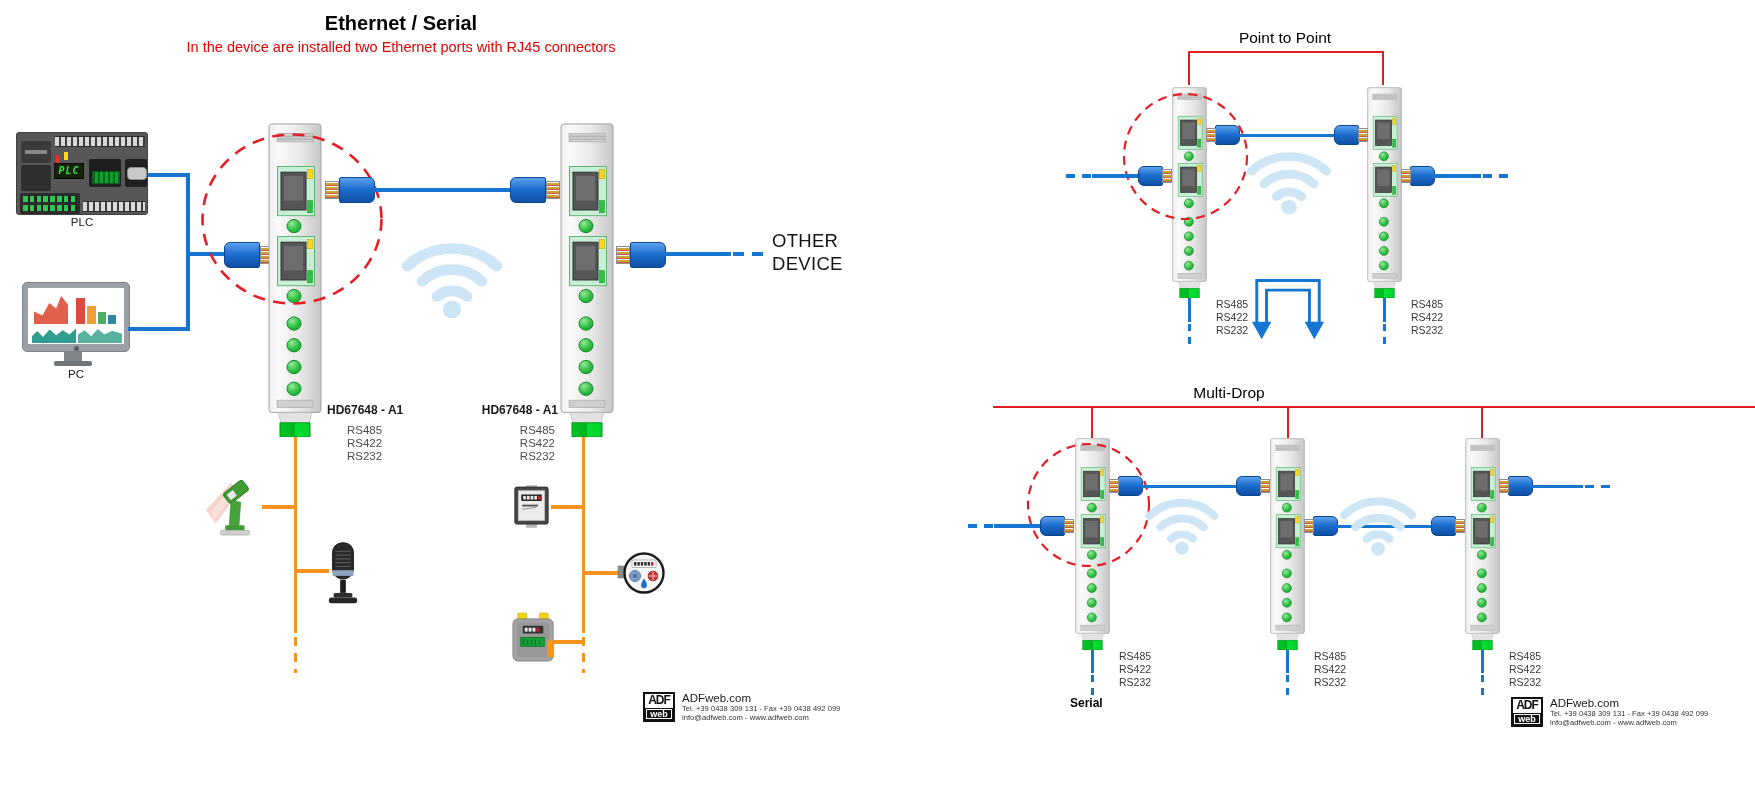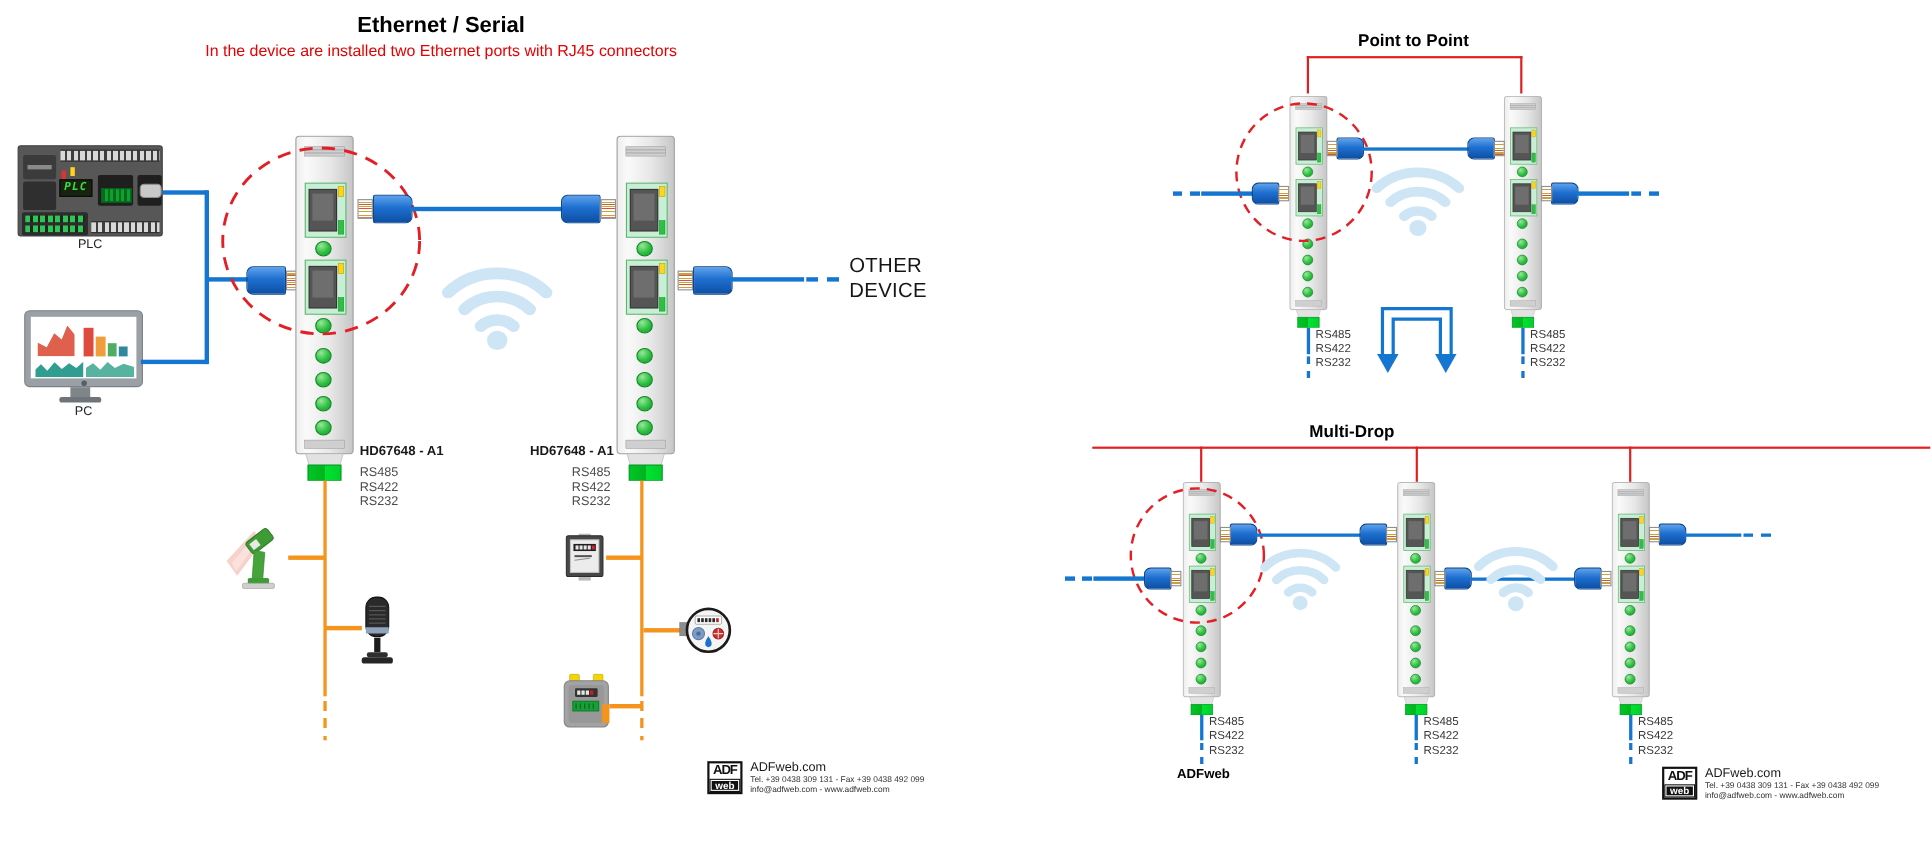--- a/index.html
+++ b/index.html
@@ -6,21 +6,21 @@
   body{width:1755px;height:785px;position:relative;font-family:"Liberation Sans",sans-serif;color:#111;overflow:hidden;}
   .abs{position:absolute;}
   svg.abs{display:block;overflow:visible;}
 
   
   .hdr{left:115px;top:12px;width:572px;text-align:center;}
   .hdr-title{font-size:20px;font-weight:bold;color:#000;}
   .hdr-sub{font-size:19px;color:#454545;margin-top:2px;}
   .hdr-note{font-size:14.5px;color:#e60000;margin-top:4px;}
 
-  .sec-title{font-weight:bold;font-size:15.5px;color:#000;text-align:center;}
+  .sec-title{font-weight:normal;font-size:15.5px;color:#000;text-align:center;}
 
   
   .blue-h{background:#1576d2;}
   .blue-v{background:#1576d2;}
   .dash-h{background:repeating-linear-gradient(90deg,#1576d2 0 11px,transparent 11px 19px);}
   .dash-h-sm{background:repeating-linear-gradient(90deg,#1576d2 0 9px,transparent 9px 16px);}
   .bdash-v{background:repeating-linear-gradient(180deg,#1576d2 0 7px,transparent 7px 13px);}
   .red-line{background:#e02020;}
   .orange-l{background:#f5941d;}
   .odash-v{background:repeating-linear-gradient(180deg,#f5941d 0 9px,transparent 9px 16px);}
@@ -35,21 +35,21 @@
   .plug.sm{width:34px;height:20px;}
   .plug.sm .pbody{width:25px;}
   .plug.sm .ptip{width:10px;top:3px;height:14px;}
   .plug.tip-right .pbody{left:0;border-radius:6px 2px 2px 6px;}
   .plug.tip-right .ptip{right:0;}
   .plug.tip-left .pbody{right:0;border-radius:2px 6px 6px 2px;}
   .plug.tip-left .ptip{left:0;}
 
   
   .devname{font-size:12px;font-weight:bold;color:#1a1a1a;}
-  .slabels div{font-size:11.5px;color:#4c4c4c;line-height:12.8px;}
+  .slabels div{font-size:11.5px;color:#4c4c4c;line-height:12.8px;margin-left:20px;}
   .slabels.r{text-align:right;}
   .slabels.sm div{font-size:10.5px;color:#383838;line-height:13px;}
   .other-dev{font-size:18.5px;color:#161616;letter-spacing:.3px;line-height:1.22;width:95px;}
   .master{font-size:12px;font-weight:bold;color:#000;}
   .small-cap{font-size:11.5px;color:#222;text-align:center;}
 
   
   .plc{left:16px;top:132px;width:132px;height:83px;background:#575757;border:1px solid #3f3f3f;border-radius:3px;box-sizing:border-box;}
   .plc > div{position:absolute;}
   .plc-strip{background:repeating-linear-gradient(90deg,#d8d8d8 0 4px,#3e3e3e 4px 6px);border-top:1px solid #2e2e2e;border-bottom:1px solid #2e2e2e;box-sizing:border-box;}
@@ -475,21 +475,21 @@
   <div>RS232</div>
 </div>
 <div class="abs blue-v" style="left:1481px;top:650px;width:3px;height:23px"></div>
 <div class="abs bdash-v" style="left:1481px;top:675px;width:3px;height:21px"></div>
 <div class="abs slabels sm" style="left:1489px;top:650px">
   <div>RS485</div>
   <div>RS422</div>
   <div>RS232</div>
 </div>
 
-<div class="abs master" style="left:1070px;top:696px">ADFweb</div>
+<div class="abs master" style="left:1070px;top:696px">Serial</div>
 
 <div class="abs" style="left:1511px;top:697px;display:flex;gap:7px;align-items:flex-start">
   <div style="width:32px;height:30px;border:2px solid #111;box-sizing:border-box;display:flex;flex-direction:column">
     <div style="flex:1;font-weight:bold;font-size:12px;line-height:13px;text-align:center;letter-spacing:-1px;color:#111">ADF</div>
     <div style="background:#111;color:#fff;font-size:9px;font-weight:bold;line-height:12px;text-align:center;outline:1px solid #fff;outline-offset:-2.5px">web</div>
   </div>
   <div>
     <div style="font-size:11.5px;color:#1a1a1a">ADFweb.com</div>
     <div style="font-size:7.6px;color:#333;line-height:9px">Tel. +39 0438 309 131 - Fax +39 0438 492 099</div>
     <div style="font-size:7.6px;color:#333;line-height:9px">info@adfweb.com - www.adfweb.com</div>

